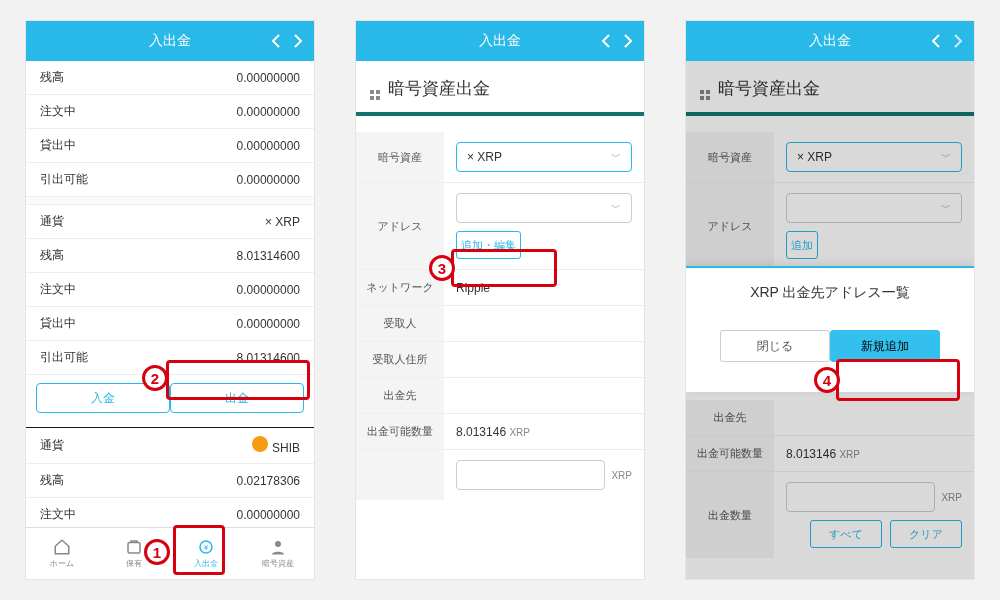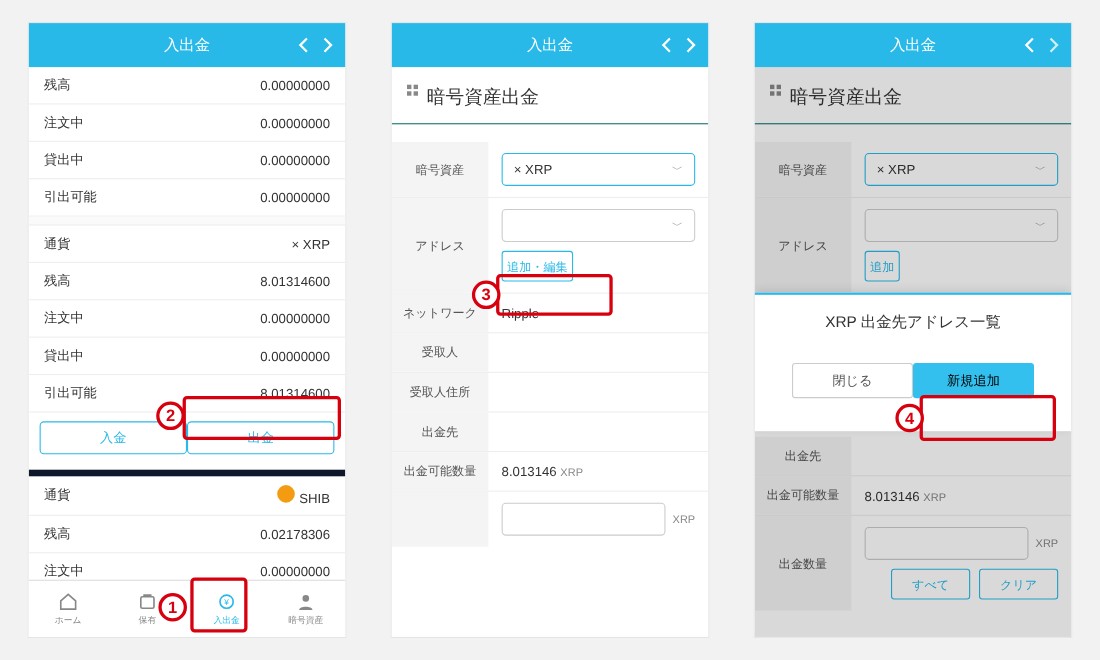--- a/index.html
+++ b/index.html
@@ -53,21 +53,21 @@
     font-size: 12px;
     border-bottom: 1px solid #eee;
   }
   .kvrow .lab { color: #333; }
   .kvrow .val { color: #333; text-align: center; }
   .spacer8 { height: 8px; background: #fafafa; border-bottom: 1px solid #eee; }
   .btnrow {
     display: flex;
     gap: 0;
     padding: 8px 10px 14px;
-    border-bottom: 6px solid #0f172a;
+    border-bottom: 1px solid #0f172a;
   }
   .btnrow button {
     flex: 1;
     height: 30px;
     background: #fff;
     border: 1px solid #29b9e8;
     color: #29b9e8;
     border-radius: 4px;
     font-size: 12px;
     cursor: pointer;
@@ -108,26 +108,26 @@
     font-weight: bold;
     font-size: 15px;
     display: flex;
     align-items: center;
     justify-content: center;
     z-index: 25;
   }
   
   .secheader {
     display: flex;
-    align-items: flex-start;
+    align-items: flex-end;
     gap: 8px;
     padding: 16px 14px 12px;
     font-size: 17px;
     color: #333;
-    border-bottom: 1px solid #0f766e;
+    border-bottom: 4px solid #0f766e;
   }
   .dots {
     display: grid;
     grid-template-columns: 4px 4px;
     grid-template-rows: 4px 4px;
     gap: 2px;
   }
   .dots span { background: #888; }
   .formrow {
     display: flex;

